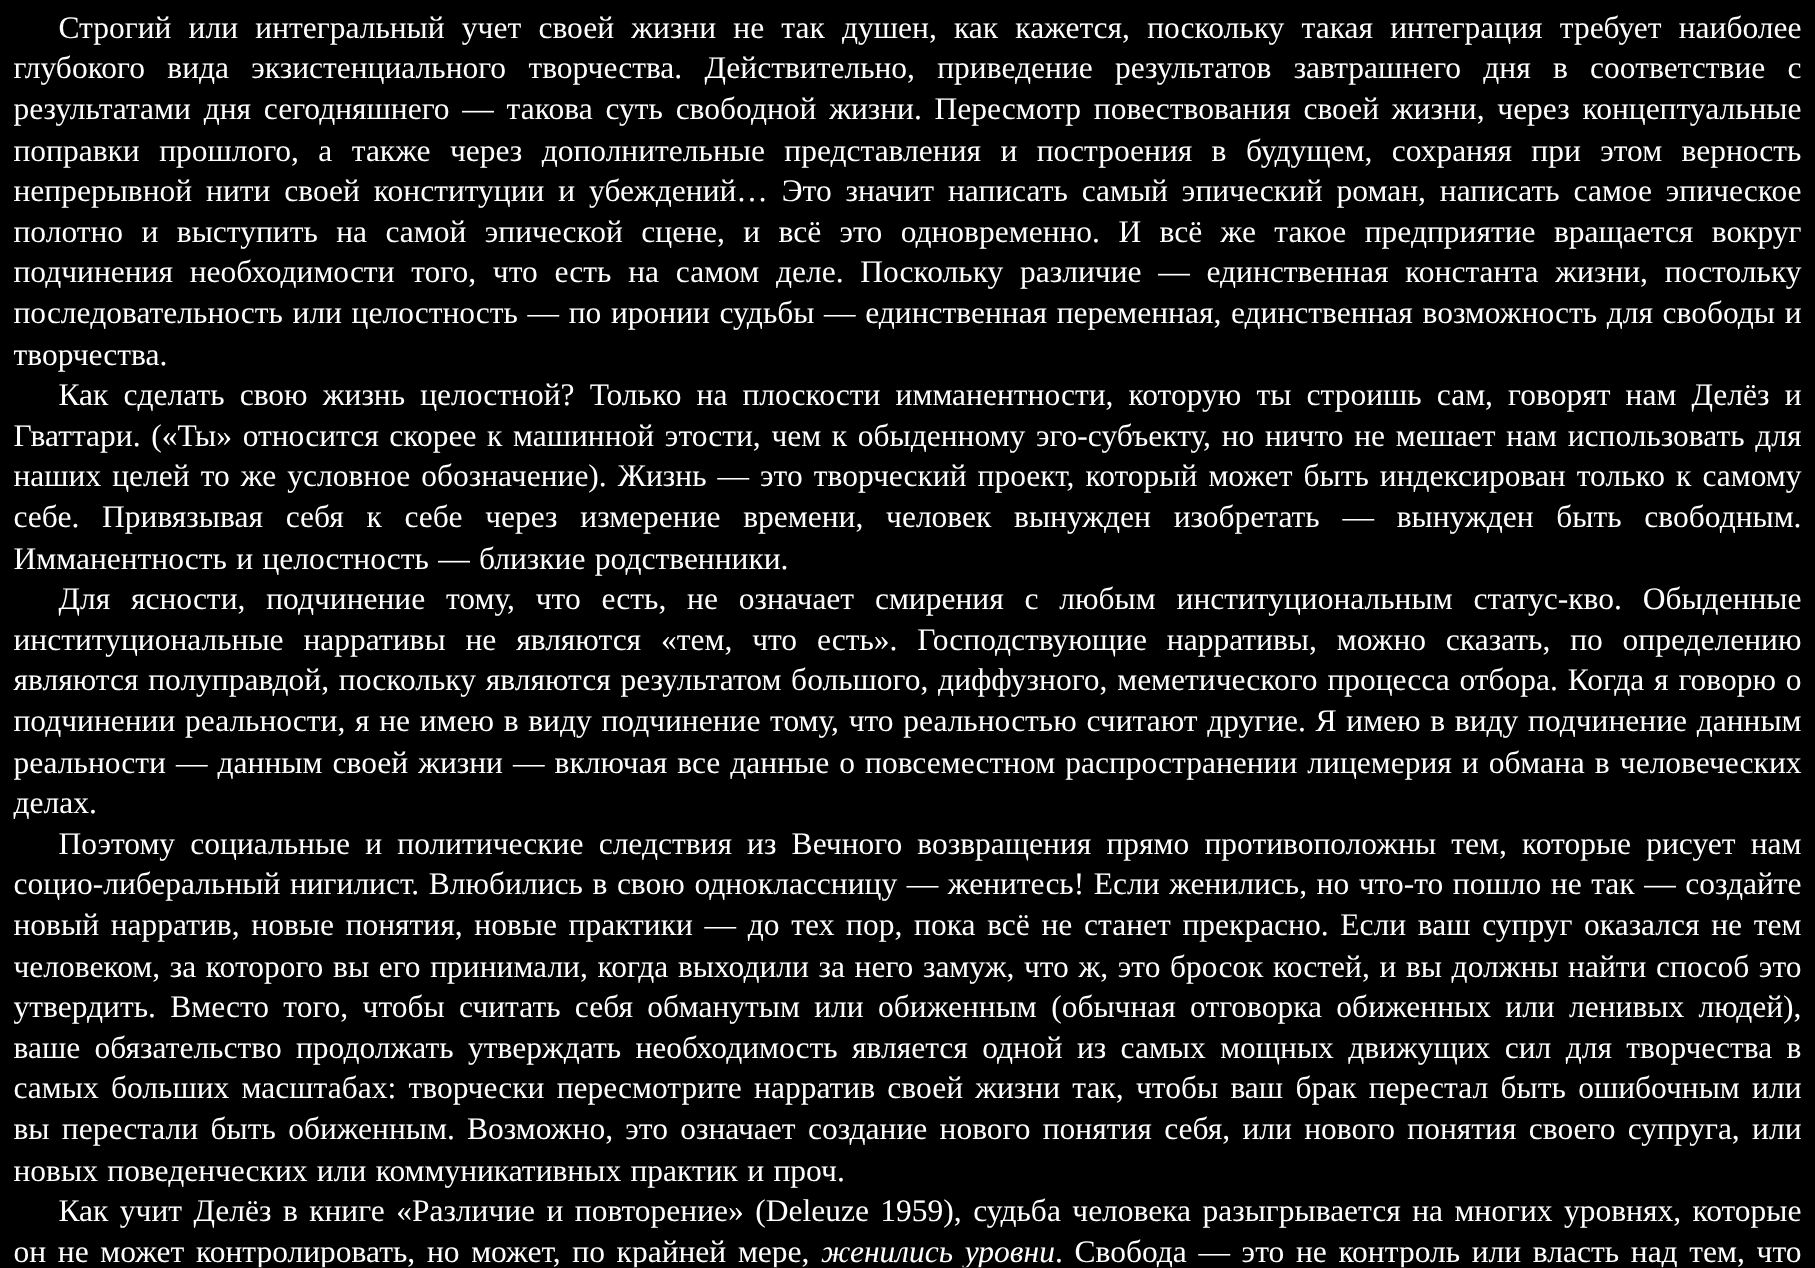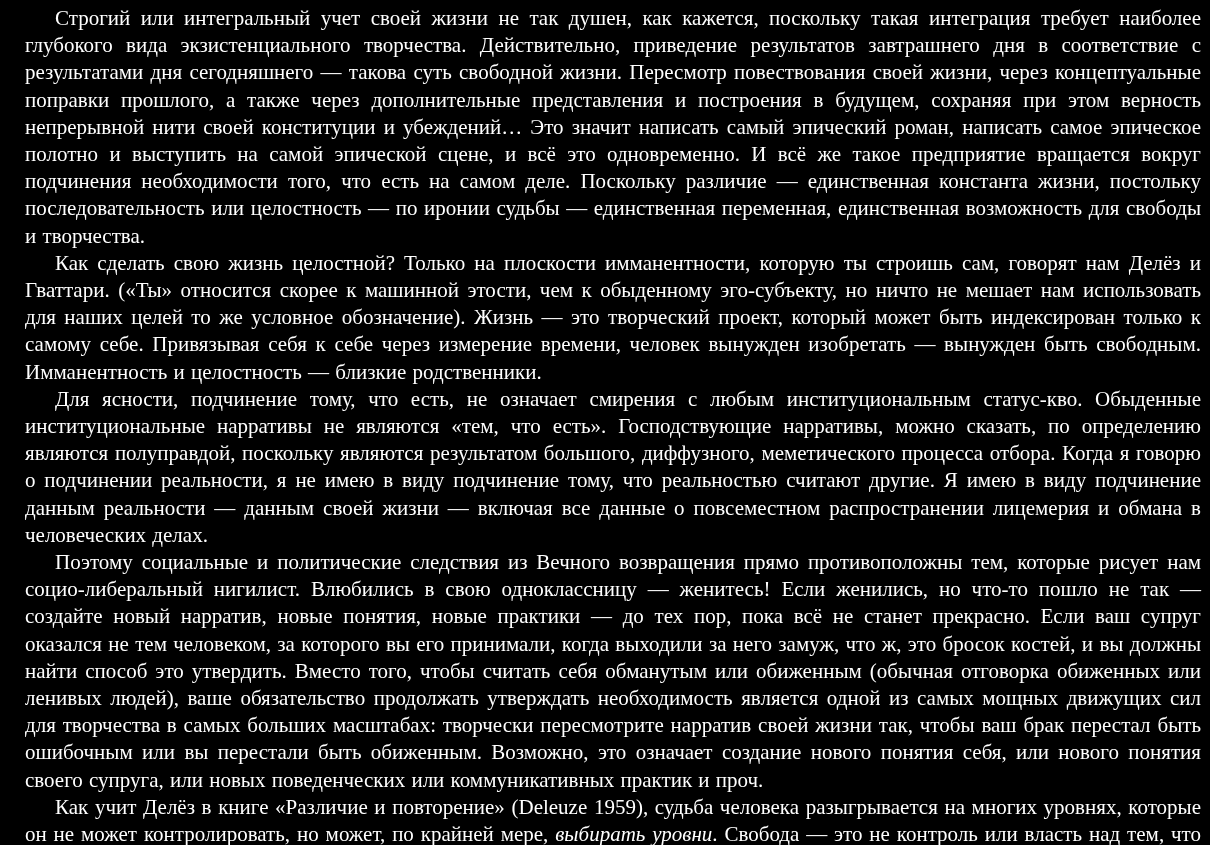--- a/index.html
+++ b/index.html
@@ -4,21 +4,21 @@
 <style>
   html, body {
     margin: 0;
     padding: 0;
     background: #000000;
   }
   .page {
     width: 1210px;
     height: 845px;
     box-sizing: border-box;
-    padding: 5px 9px 0 25px;
+    padding: 5px 9px 0 9px;
     background: #000000;
     color: #ffffff;
     font-family: "Liberation Serif", "DejaVu Serif", serif;
     font-size: 21px;
     line-height: 27.2px;
     text-align: justify;
     overflow: hidden;
   }
   .para {
     margin: 0;
@@ -30,14 +30,14 @@
   }
 </style>
 </head>
 <body>
 
 <div class="page">
   <p class="para">Строгий или интегральный учет своей жизни не так душен, как кажется, поскольку такая интеграция требует наиболее глубокого вида экзистенциального творчества. Действительно, приведение результатов завтрашнего дня в соответствие с результатами дня сегодняшнего — такова суть свободной жизни. Пересмотр повествования своей жизни, через концептуальные поправки прошлого, а также через дополнительные представления и построения в будущем, сохраняя при этом верность непрерывной нити своей конституции и убеждений… Это значит написать самый эпический роман, написать самое эпическое полотно и выступить на самой эпической сцене, и всё это одновременно. И всё же такое предприятие вращается вокруг подчинения необходимости того, что есть на самом деле. Поскольку различие — единственная константа жизни, постольку последовательность или целостность — по иронии судьбы — единственная переменная, единственная возможность для свободы и творчества.</p>
   <p class="para">Как сделать свою жизнь целостной? Только на плоскости имманентности, которую ты строишь сам, говорят нам Делёз и Гваттари. («Ты» относится скорее к машинной этости, чем к обыденному эго-субъекту, но ничто не мешает нам использовать для наших целей то же условное обозначение). Жизнь — это творческий проект, который может быть индексирован только к самому себе. Привязывая себя к себе через измерение времени, человек вынужден изобретать — вынужден быть свободным. Имманентность и целостность — близкие родственники.</p>
   <p class="para">Для ясности, подчинение тому, что есть, не означает смирения с любым институциональным статус-кво. Обыденные институциональные нарративы не являются «тем, что есть». Господствующие нарративы, можно сказать, по определению являются полуправдой, поскольку являются результатом большого, диффузного, меметического процесса отбора. Когда я говорю о подчинении реальности, я не имею в виду подчинение тому, что реальностью считают другие. Я имею в виду подчинение данным реальности — данным своей жизни — включая все данные о повсеместном распространении лицемерия и обмана в человеческих делах.</p>
   <p class="para">Поэтому социальные и политические следствия из Вечного возвращения прямо противоположны тем, которые рисует нам социо-либеральный нигилист. Влюбились в свою одноклассницу — женитесь! Если женились, но что-то пошло не так — создайте новый нарратив, новые понятия, новые практики — до тех пор, пока всё не станет прекрасно. Если ваш супруг оказался не тем человеком, за которого вы его принимали, когда выходили за него замуж, что ж, это бросок костей, и вы должны найти способ это утвердить. Вместо того, чтобы считать себя обманутым или обиженным (обычная отговорка обиженных или ленивых людей), ваше обязательство продолжать утверждать необходимость является одной из самых мощных движущих сил для творчества в самых больших масштабах: творчески пересмотрите нарратив своей жизни так, чтобы ваш брак перестал быть ошибочным или вы перестали быть обиженным. Возможно, это означает создание нового понятия себя, или нового понятия своего супруга, или новых поведенческих или коммуникативных практик и проч.</p>
-  <p class="para"><span>Как учит Делёз в книге «Различие и повторение» (Deleuze 1959), судьба человека разыгрывается на многих уровнях, которые он не может контролировать, но может, по крайней мере, </span><em>выбирать уровни</em><span>. Свобода — это не контроль или власть над тем, что происходит, это наша способность выбирать то, как это с нами происходит:</span></p>
+  <p class="para"><span>Как учит Делёз в книге «Различие и повторение» (Deleuze 1959), судьба человека разыгрывается на многих уровнях, которые он не может контролировать, но может, по крайней мере, </span><em>женились уровни</em><span>. Свобода — это не контроль или власть над тем, что происходит, это наша способность выбирать то, как это с нами происходит:</span></p>
 </div>
 
 </body></html>

